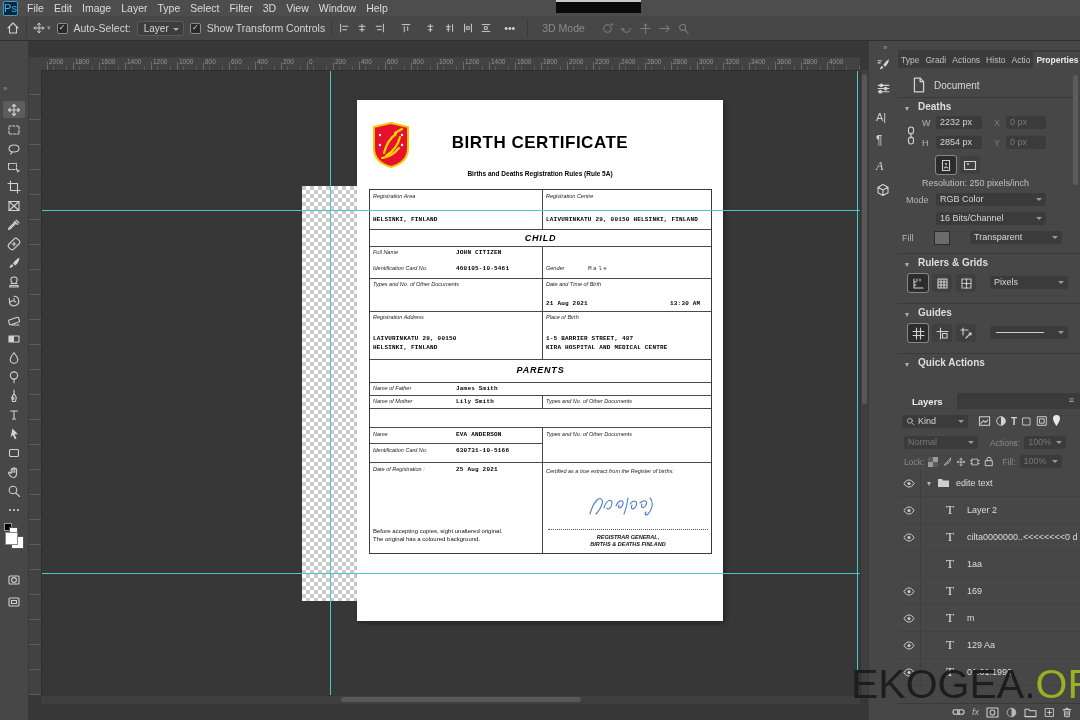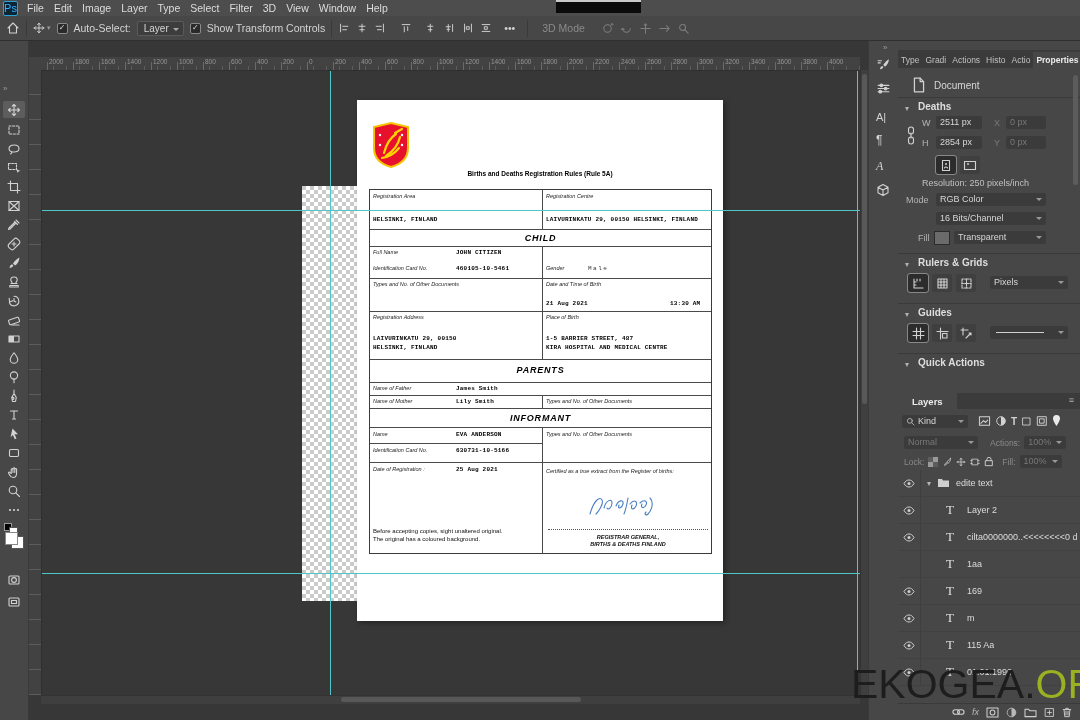--- a/index.html
+++ b/index.html
@@ -457,20 +457,21 @@
             <path d="M23 11 l7 -4"></path>
           </g>
           <g fill="#fff">
               <circle cx="8" cy="13" r="1.2"></circle>
               <circle cx="30" cy="13" r="1.2"></circle>
               <circle cx="8" cy="23" r="1.2"></circle>
               <circle cx="30" cy="23" r="1.2"></circle>
             </g>
         </svg>
       </span>
+      <div class="ctitle">BIRTH CERTIFICATE</div>
       <div class="csub">Births and Deaths Registration Rules (Rule 5A)</div>
 
       <div class="ctable">
 
         <i class="hline" style="top:39px"></i>
           <i class="hline" style="top:56px"></i>
         <i class="hline" style="top:88px"></i>
           <i class="hline" style="top:121px"></i>
         <i class="hline" style="top:169px"></i>
           <i class="hline" style="top:192px"></i>
@@ -512,21 +513,20 @@
         <span class="cval" style="left:176px;top:154px">KIRA HOSPITAL AND MEDICAL CENTRE</span>
 
         <span class="csec" style="top:175px">PARENTS</span>
 
         <span class="clabel" style="left:3px;top:195px">Name of Father</span>
         <span class="cval" style="left:86px;top:195px">James Smith</span>
         <span class="clabel" style="left:3px;top:208px">Name of Mother</span>
         <span class="cval" style="left:86px;top:208px">Lily Smith</span>
         <span class="clabel" style="left:176px;top:208px">Types and No. of Other Documents</span>
 
-        <span class="csec" style="top:223px">INFORMANT</span>
 
         <span class="clabel" style="left:3px;top:241px">Name</span>
         <span class="cval" style="left:86px;top:241px">EVA ANDERSON</span>
         <span class="clabel" style="left:3px;top:257px">Identification Card No.</span>
         <span class="cval" style="left:86px;top:257px">630731-10-5166</span>
         <span class="clabel" style="left:176px;top:241px">Types and No. of Other Documents</span>
 
         <span class="clabel" style="left:3px;top:276px">Date of Registration :</span>
         <span class="cval" style="left:86px;top:276px">25 Aug 2021</span>
         <span class="clabel" style="left:176px;top:278px">Certified as a true extract from the Register of births:</span>
@@ -608,21 +608,21 @@
     <span class="phead" style="left:20px;top:60px">Deaths</span>
 
     <span class="abs" style="left:8px;top:84px;color:#9a9a9a">
         <svg class="ti" width="10" height="22" viewBox="0 0 10 22">
           <rect x="2.5" y="2" width="5" height="7" rx="2.5"></rect>
           <rect x="2.5" y="12" width="5" height="7" rx="2.5"></rect>
           <path d="M5 8v5"></path>
         </svg>
       </span>
     <span class="plabel" style="left:24px;top:77px">W</span>
-    <span class="pfield" style="left:38px;top:75px;width:46px">2511 px</span>
+    <span class="pfield" style="left:38px;top:75px;width:46px">2232 px</span>
     <span class="plabel" style="left:96px;top:77px;color:#7a7a7a">X</span>
     <span class="pfield off" style="left:108px;top:75px;width:40px">0 px</span>
     <span class="plabel" style="left:24px;top:97px">H</span>
     <span class="pfield" style="left:38px;top:95px;width:46px">2854 px</span>
     <span class="plabel" style="left:96px;top:97px;color:#7a7a7a">Y</span>
     <span class="pfield off" style="left:108px;top:95px;width:40px">0 px</span>
 
     <span class="ibtn on" style="left:38px;top:115px">
         <svg class="ti" width="12" height="13" viewBox="0 0 12 13">
           <rect x="2.5" y="1.5" width="7" height="10"></rect>
@@ -635,23 +635,23 @@
           <rect x="1.5" y="1.5" width="11" height="8"></rect>
           <circle cx="5" cy="4" r=".9" fill="#d2d2d2" stroke="none"></circle>
         </svg>
       </span>
 
     <span class="plabel" style="left:24px;top:137px;color:#c0c0c0">Resolution: 250 pixels/inch</span>
 
     <span class="plabel" style="left:8px;top:154px">Mode</span>
     <span class="pfield dd" style="left:38px;top:152px;width:110px">RGB Color</span>
     <span class="pfield dd" style="left:38px;top:171px;width:110px">16 Bits/Channel</span>
-    <span class="plabel" style="left:20px;top:192px">Fill</span>
+    <span class="plabel" style="left:4px;top:192px">Fill</span>
     <span class="abs" style="left:36px;top:190px;width:14px;height:12px;background:#6b6b6b;border:1px solid #2c2c2c"></span>
-    <span class="pfield dd" style="left:56px;top:190px;width:92px">Transparent</span>
+    <span class="pfield dd" style="left:72px;top:190px;width:92px">Transparent</span>
 
     <i class="pdivider" style="top:212px"></i>
     <span class="pchev" style="left:7px;top:219px">▾</span>
     <span class="phead" style="left:20px;top:216px">Rulers &amp; Grids</span>
     <span class="ibtn on" style="left:10px;top:233px">
         <svg class="ti" width="13" height="13" viewBox="0 0 13 13">
           <path d="M2 2v9h9M2 5h2M2 8h2M5 2h0M5 2v2M8 2v2"></path>
         </svg>
       </span>
     <span class="ibtn" style="left:34px;top:233px">
@@ -854,21 +854,21 @@
         </div>
         <div class="layer-row">
           <div class="eye-cell">
             <svg width="12" height="9" viewBox="0 0 12 9">
               <path d="M1 4.5C2.5 2 4 1 6 1s3.5 1 5 3.5C9.5 7 8 8 6 8S2.5 7 1 4.5z" fill="none" stroke="#cfcfcf"></path>
               <circle cx="6" cy="4.5" r="1.5" fill="#cfcfcf"></circle>
             </svg>
           </div>
           <div class="layer-body">
             <span class="tthumb">T</span>
-            <span class="layer-name">115 Aa</span>
+            <span class="layer-name">129 Aa</span>
           </div>
         </div>
         <div class="layer-row">
           <div class="eye-cell">
             <svg width="12" height="9" viewBox="0 0 12 9">
               <path d="M1 4.5C2.5 2 4 1 6 1s3.5 1 5 3.5C9.5 7 8 8 6 8S2.5 7 1 4.5z" fill="none" stroke="#cfcfcf"></path>
               <circle cx="6" cy="4.5" r="1.5" fill="#cfcfcf"></circle>
             </svg>
           </div>
           <div class="layer-body">

